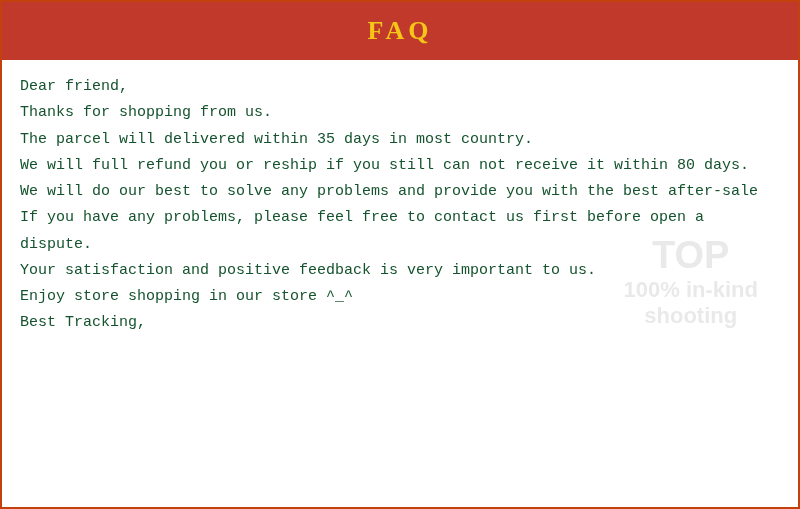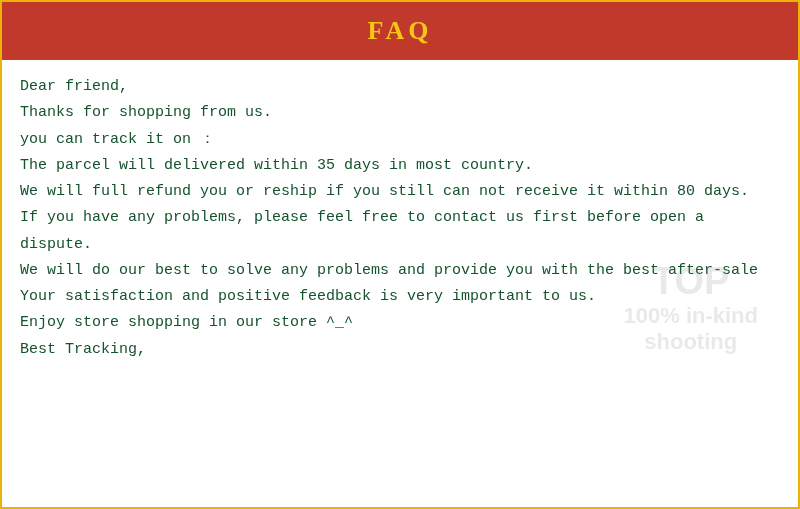--- a/index.html
+++ b/index.html
@@ -14,21 +14,21 @@
       background: #fff;
       font-family: 'Courier New', Courier, monospace;
       overflow: hidden;
     }
 
     .page-wrapper {
       width: 800px;
       height: 509px;
       background: #fff;
       position: relative;
-      border: 2px solid #eab308;
+      border: 2px solid #c2410c;
     }
 
     .header {
       background: #c0392b;
       text-align: center;
       padding: 8px 0;
       position: relative;
     }
 
     .header-title {
@@ -106,25 +106,24 @@
 
   <div class="header">
     <div class="header-dots-top"></div>
     <span class="header-title">FAQ</span>
     <div class="header-dots-bottom"></div>
   </div>
 
   <div class="content">
     <p>Dear friend,</p>
     <p>Thanks for shopping from us.</p>
-    <p>you can track it on ：</p>
     <p>The parcel will delivered within 35 days in most country.</p>
     <p>We will full refund you or reship if you still can not receive it within 80 days.</p>
+    <p>We will do our best to solve any problems and provide you with the best after-sale</p>
     <p>If you have any problems, please feel free to contact us first before open a dispute.</p>
-    <p>We will do our best to solve any problems and provide you with the best after-sale</p>
     <p>Your satisfaction and positive feedback is very important to us.</p>
     <p>Enjoy store shopping in our store ^_^</p>
     <p>Best Tracking,</p>
 
     <div class="watermark">
       <span class="top-text">TOP</span>
       <span class="sub-text">100% in-kind<br>shooting</span>
     </div>
   </div>
 </div>

